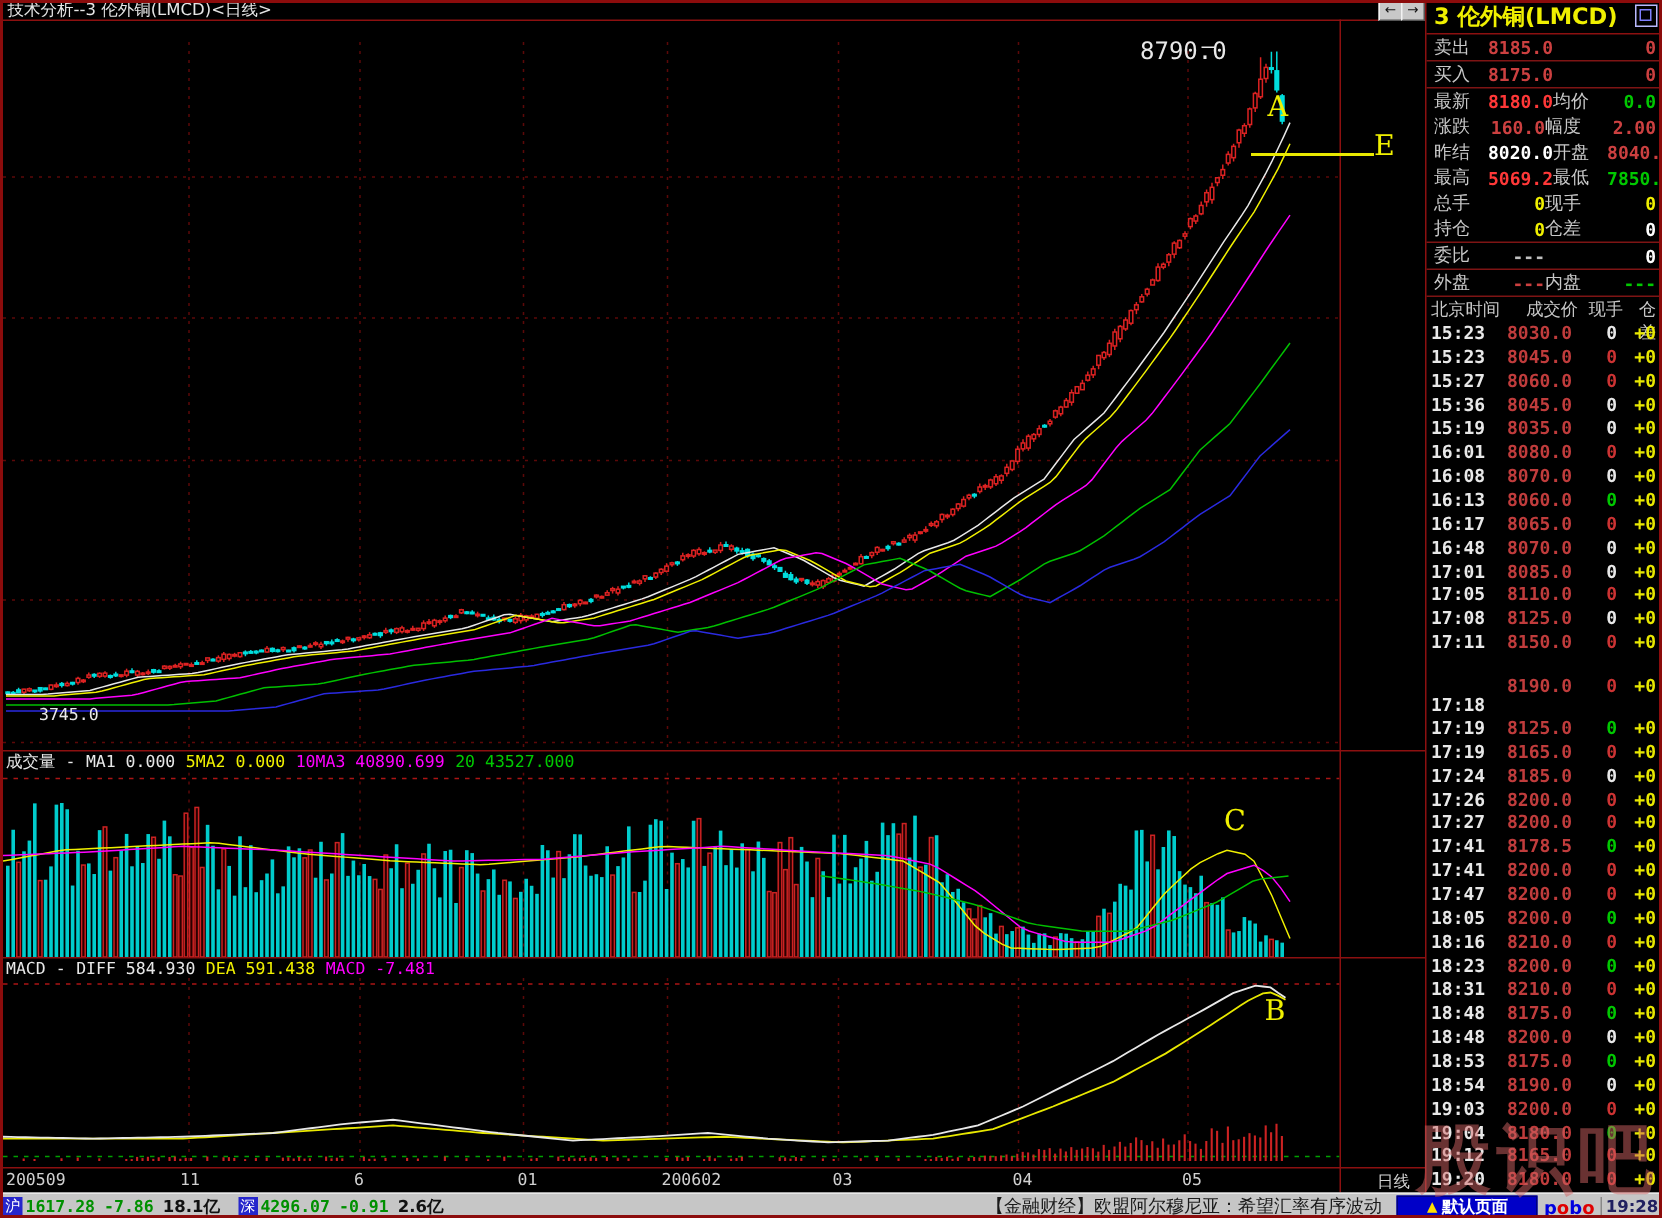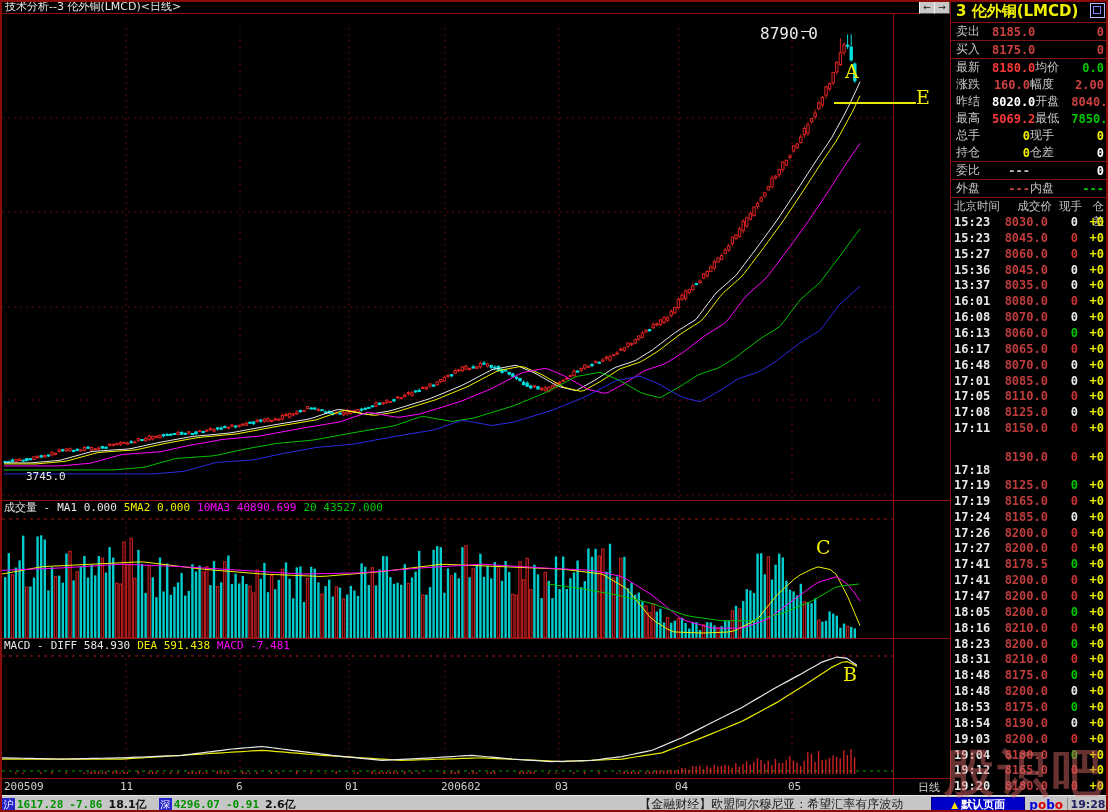--- a/index.html
+++ b/index.html
@@ -44,21 +44,21 @@
         padding:0 5px 0 3px;box-sizing:border-box;font-family:"DejaVu Sans Mono",monospace;
         font-size:12px;font-weight:bold;}
   .trow div{text-align:right;} .trow div:first-child{text-align:left;color:#e8e8e8;}
   
   .statusbar{left:0;top:795px;width:1108px;height:17px;background:#c6c6c6;display:flex;
              align-items:center;font-size:11px;color:#111;z-index:30;border-top:1px solid #e8e8e8;}
   .mkt-ico{width:13px;height:13px;background:#2626cc;color:#fff;font-size:10px;line-height:13px;
            text-align:center;margin:0 2px;flex:none;}
   .sb-num{color:#009000;font-weight:bold;font-family:"DejaVu Sans Mono",monospace;margin-right:6px;}
   .sb-amt{color:#111;font-weight:bold;margin-right:10px;}
-  .sb-news{flex:1;text-align:right;padding-right:28px;color:#1a1a1a;font-size:12px;white-space:nowrap;
+  .sb-news{flex:1;text-align:right;padding-right:10px;color:#1a1a1a;font-size:12px;white-space:nowrap;
            overflow:hidden;}
   .sb-btn{width:92px;height:14px;background:#0000c8;color:#fff;display:flex;align-items:center;
           justify-content:center;gap:3px;font-size:11px;font-weight:bold;cursor:pointer;flex:none;
           border:1px solid #000080;}
   .sb-btn .tri{color:#ffe000;font-size:9px;}
   .sb-logo{font-size:12px;font-weight:bold;margin:0 4px;flex:none;letter-spacing:0;}
   .sb-time{width:40px;text-align:center;color:#202060;font-weight:bold;flex:none;
            border-left:1px solid #888;}
   .watermark{position:absolute;right:2px;top:740px;font-size:50px;font-weight:bold;
              color:rgba(210,100,100,0.5);letter-spacing:4px;z-index:60;pointer-events:none;}
@@ -1112,21 +1112,21 @@
             <div style="color: rgb(204, 51, 51);">0</div>
             <div style="color: rgb(232, 232, 0);">+0</div>
           </div>
           <div class="trow">
             <div style="color: rgb(232, 232, 232);">15:36</div>
             <div style="color: rgb(192, 60, 60);">8045.0</div>
             <div style="color: rgb(232, 232, 232);">0</div>
             <div style="color: rgb(232, 232, 0);">+0</div>
           </div>
           <div class="trow">
-            <div style="color: rgb(232, 232, 232);">13:37</div>
+            <div style="color: rgb(232, 232, 232);">15:19</div>
             <div style="color: rgb(192, 60, 60);">8035.0</div>
             <div style="color: rgb(232, 232, 232);">0</div>
             <div style="color: rgb(232, 232, 0);">+0</div>
           </div>
           <div class="trow">
             <div style="color: rgb(232, 232, 232);">16:01</div>
             <div style="color: rgb(192, 60, 60);">8080.0</div>
             <div style="color: rgb(204, 51, 51);">0</div>
             <div style="color: rgb(232, 232, 0);">+0</div>
           </div>

